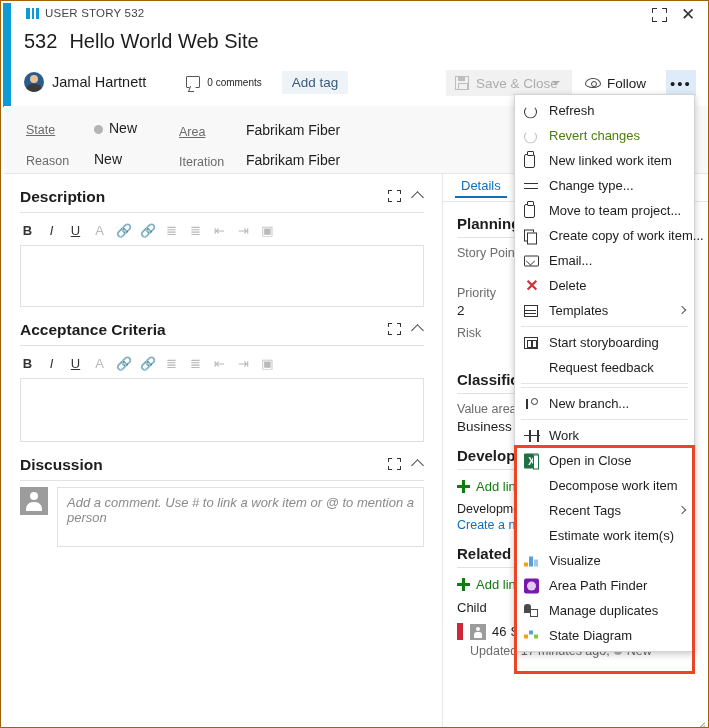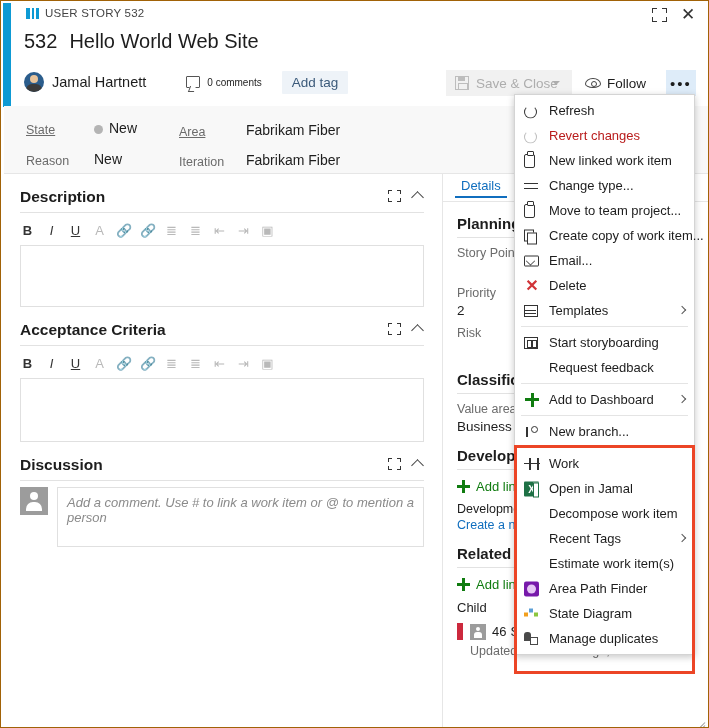--- a/index.html
+++ b/index.html
@@ -289,21 +289,21 @@
     padding: 3px 0;
     z-index: 30;
   }
   .mi {
     position: relative; height: 25px;
     display: flex; align-items: center;
     font-size: 13px; color: #1d1d1d;
     padding-left: 34px; padding-right: 8px;
     white-space: nowrap;
   }
-  .mi.disabled { color: #b91c1c; }
+  .mi.disabled { color: #4d7c0f; }
   .mi .mico {
     position: absolute; left: 9px; top: 50%; transform: translateY(-50%);
     width: 16px; height: 16px;
   }
   .mi .sub {
     position: absolute; right: 9px; top: 50%;
     width: 6px; height: 6px; margin-top: -4px;
     border-right: 1.5px solid #555; border-top: 1.5px solid #555;
     transform: rotate(45deg);
   }
@@ -658,69 +658,72 @@
     <div class="mi">
       <span class="mico ic-story"></span>
       <span>Start storyboarding</span>
     </div>
     <div class="mi">
       <span>Request feedback</span>
     </div>
 
     <div class="msep"></div>
 
-    <div class="mi">
-      <span class="mico ic-plus"></span>
-      <span>Add to Dashboard</span>
-      <span class="sub"></span>
-    </div>
 
     <div class="msep"></div>
 
     <div class="mi">
       <span class="mico ic-branch"></span>
       <span>New branch...</span>
     </div>
 
     <div class="msep"></div>
 
     <div class="mi">
       <span class="mico ic-split"></span>
       <span>Work</span>
     </div>
     <div class="mi">
       <span class="mico ic-excel">X</span>
-      <span>Open in Jamal</span>
+      <span>Open in Close</span>
     </div>
     <div class="mi">
       <span>Decompose work item</span>
     </div>
     <div class="mi">
       <span>Recent Tags</span>
       <span class="sub"></span>
     </div>
     <div class="mi">
       <span>Estimate work item(s)</span>
     </div>
     <div class="mi">
+      <span class="mico ic-vis">
+          <i></i>
+          <i></i>
+          <i></i>
+        </span>
+      <span>Visualize</span>
+    </div>
+    <div class="mi">
       <span class="mico ic-area"></span>
       <span>Area Path Finder</span>
+    </div>
+    <div class="mi">
+      <span class="mico ic-dup"></span>
+      <span>Manage duplicates</span>
     </div>
     <div class="mi">
       <span class="mico ic-state">
           <i></i>
           <i></i>
           <i></i>
         </span>
       <span>State Diagram</span>
     </div>
-    <div class="mi">
-      <span class="mico ic-dup"></span>
-      <span>Manage duplicates</span>
-    </div>
   </div>
 
   <div class="redbox"></div>
 
   <div class="resize-grip">
       <i></i>
       <i></i>
     </div>
 </div>
 

